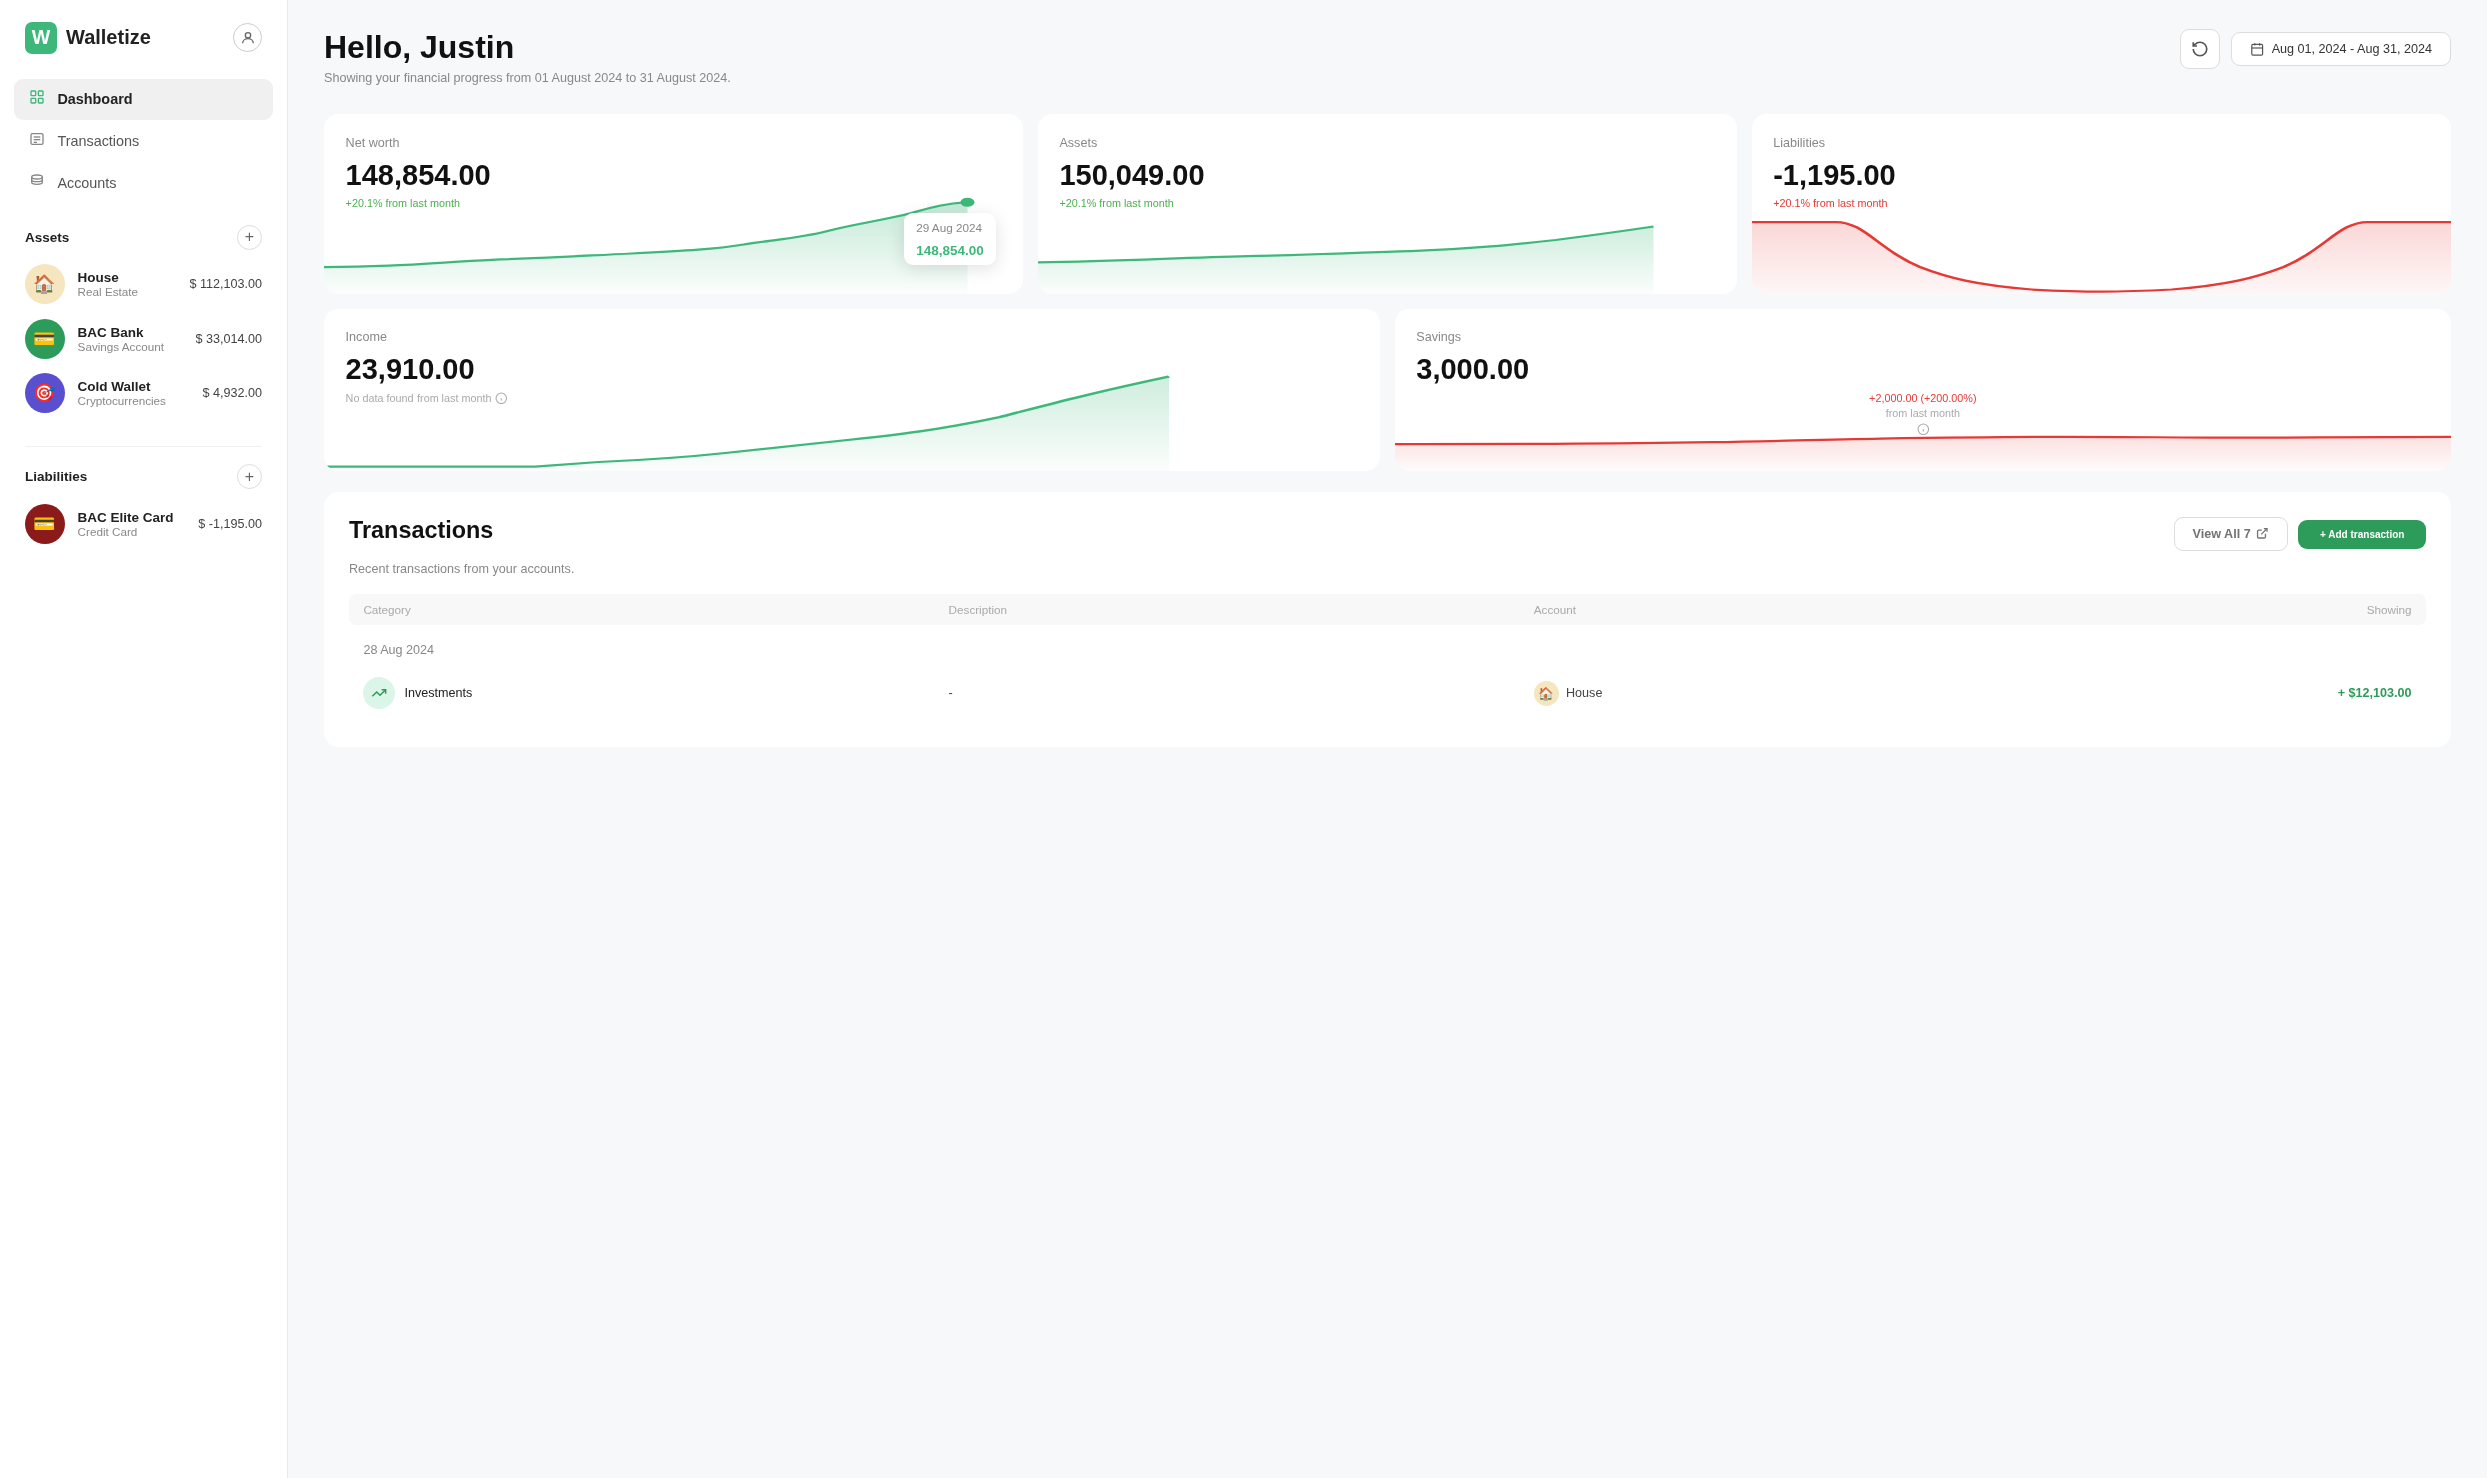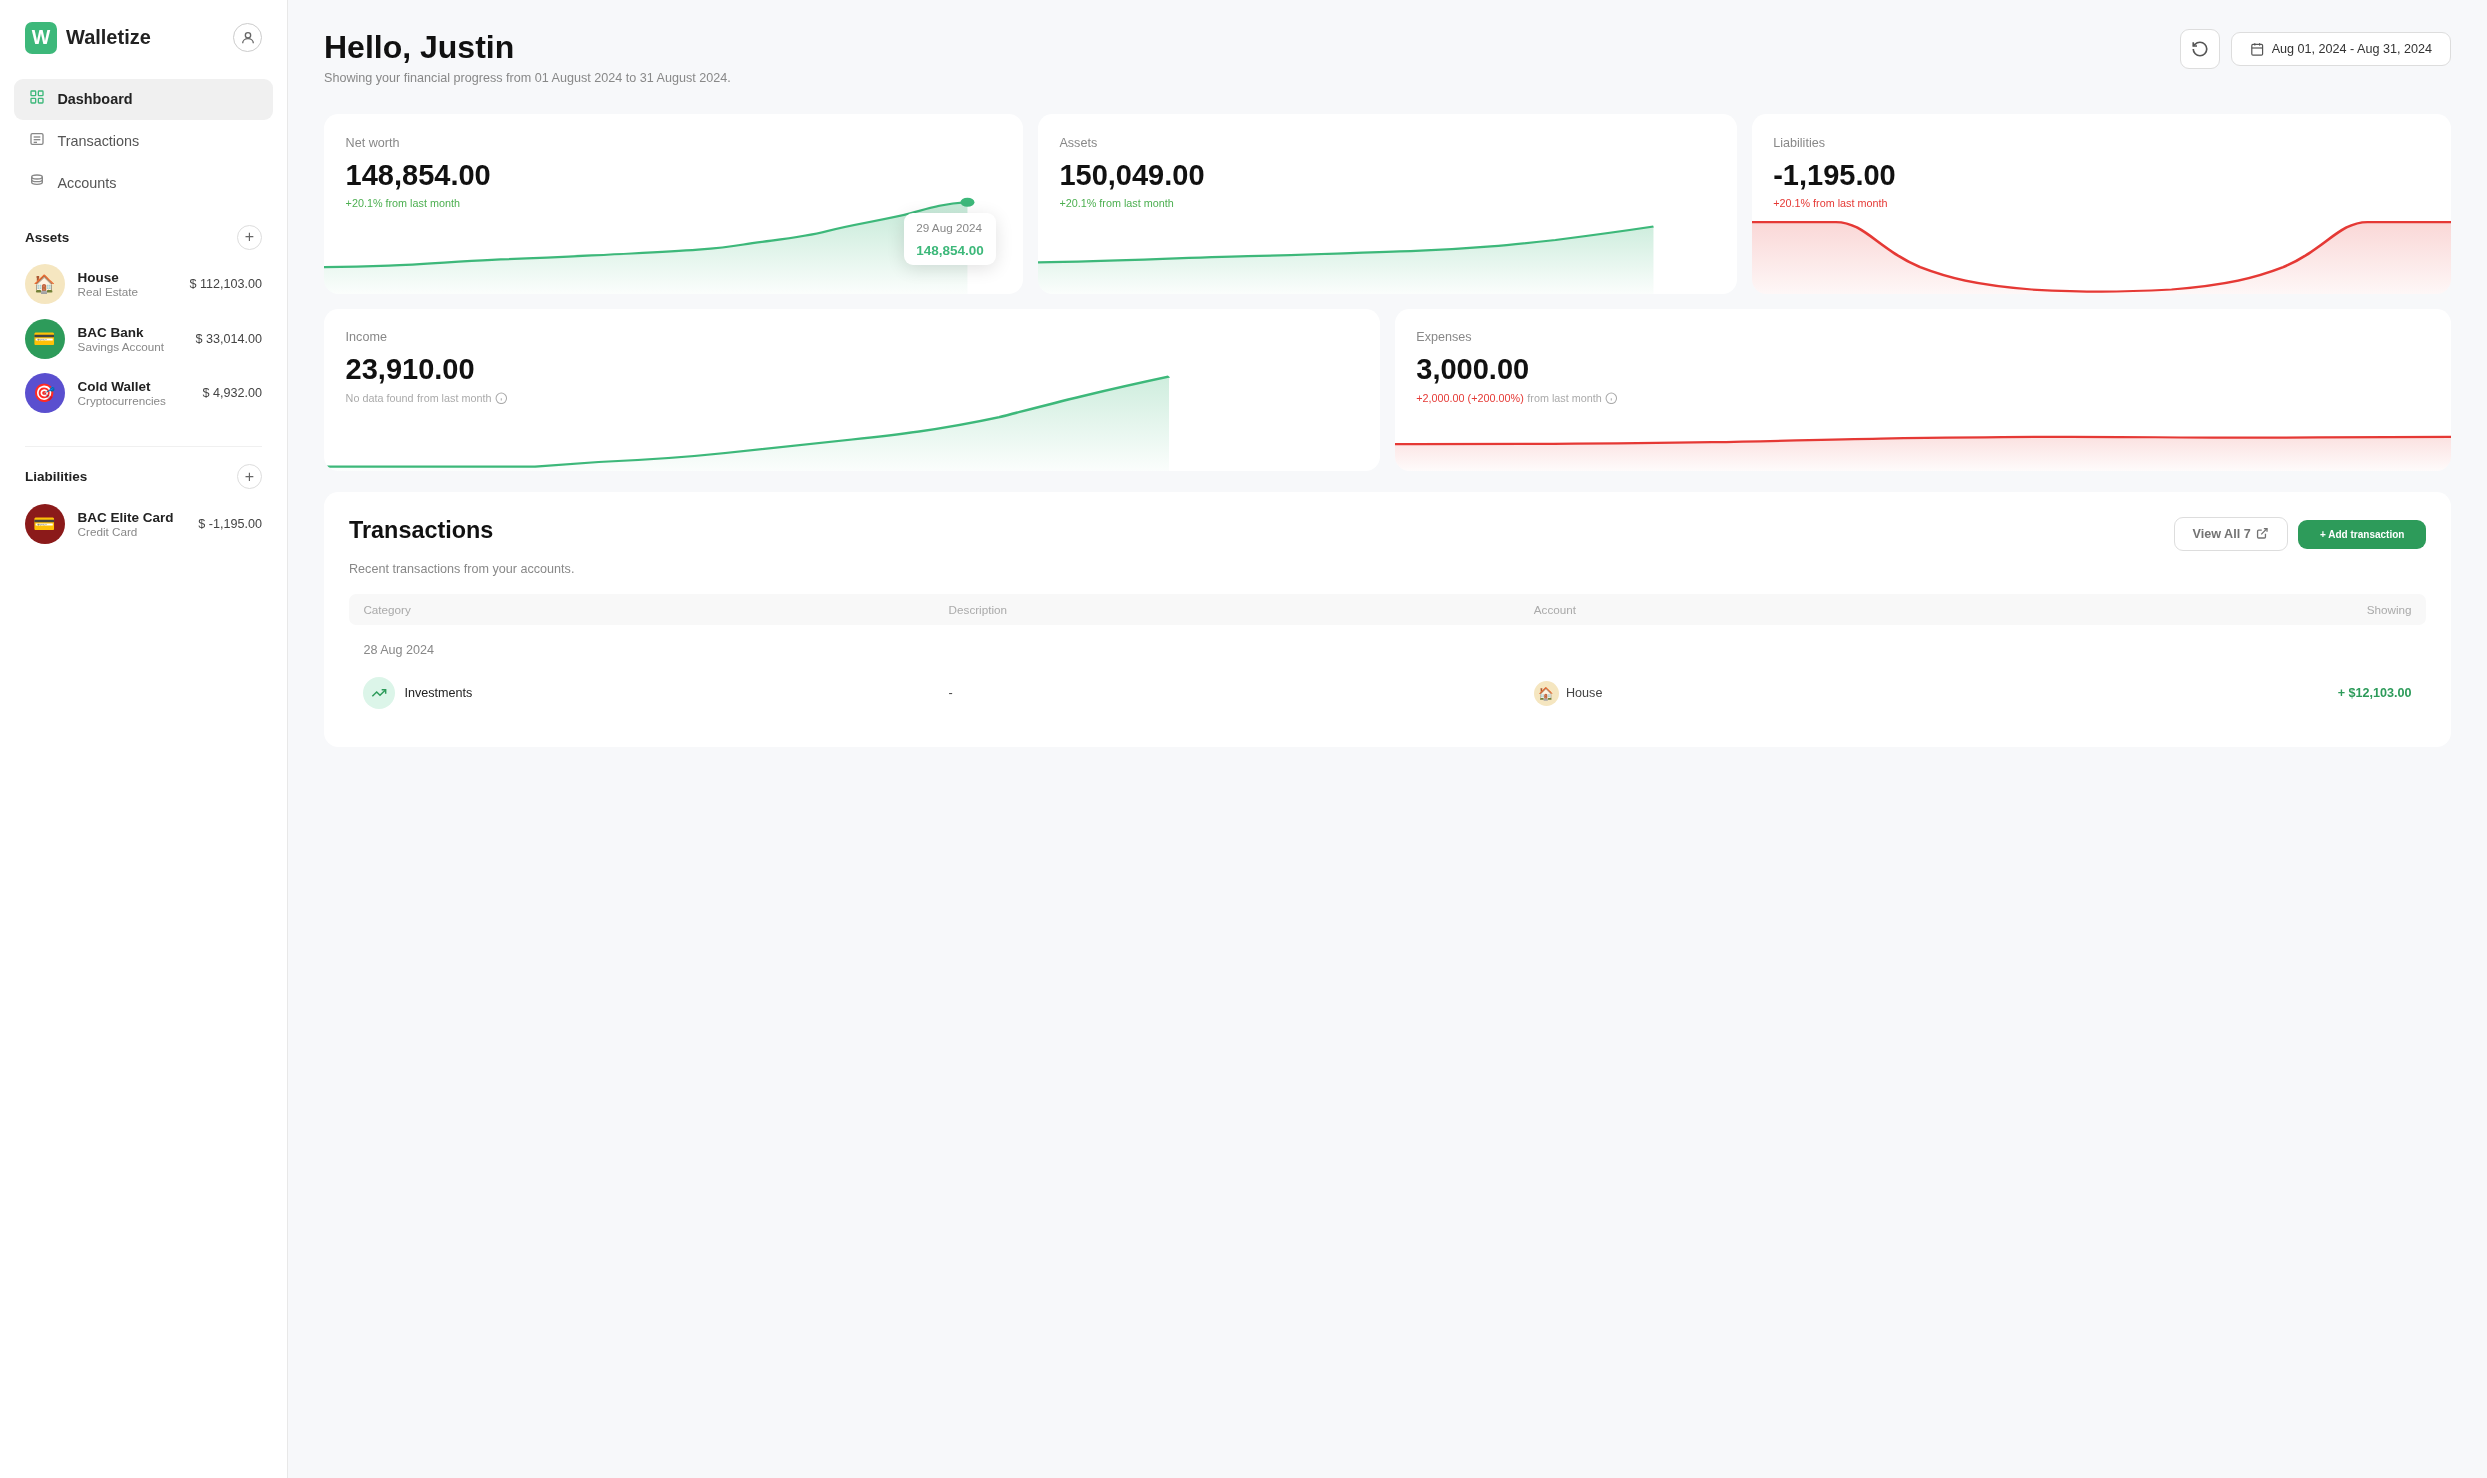--- a/index.html
+++ b/index.html
@@ -287,23 +287,23 @@
               <stop offset="100%" stop-color="#3db87a" stop-opacity="0.02"></stop>
             </linearGradient>
           </defs>
           <path d="M0,105 L100,105 L130,100 C150,98 170,95 190,90 C210,85 230,80 250,75 C270,70 290,65 320,50 C340,38 360,25 400,5 L400,110 L0,110 Z" fill="url(#greenGrad3)"></path>
           <path d="M0,105 L100,105 L130,100 C150,98 170,95 190,90 C210,85 230,80 250,75 C270,70 290,65 320,50 C340,38 360,25 400,5" fill="none" stroke="#3db87a" stroke-width="2.5"></path>
         </svg>
       </div>
     </div>
 
     <div class="stat-card" style="min-height:162px;">
-      <div class="stat-label">Expenses</div>
+      <div class="stat-label">Savings</div>
       <div class="stat-value">3,000.00</div>
-      <div style="font-size:10.8px;color:#aaa;display:flex;align-items:center;gap:3.6px;">
+      <div style="font-size:10.8px;color:#aaa;display:flex;align-items:center;gap:3.6px;flex-direction:column;">
         <span style="color:#e53935;">+2,000.00 (+200.00%)</span>
         <span>from last month</span>
         <svg width="12.6" height="12.6" viewBox="0 0 24 24" fill="none" stroke="#aaa" stroke-width="2">
             <circle cx="12" cy="12" r="10"></circle>
             <line x1="12" y1="16" x2="12" y2="12"></line>
             <line x1="12" y1="8" x2="12.01" y2="8"></line>
           </svg>
       </div>
       <div class="stat-chart">
         <svg width="100%" height="99" viewBox="0 0 500 110" preserveAspectRatio="none">

